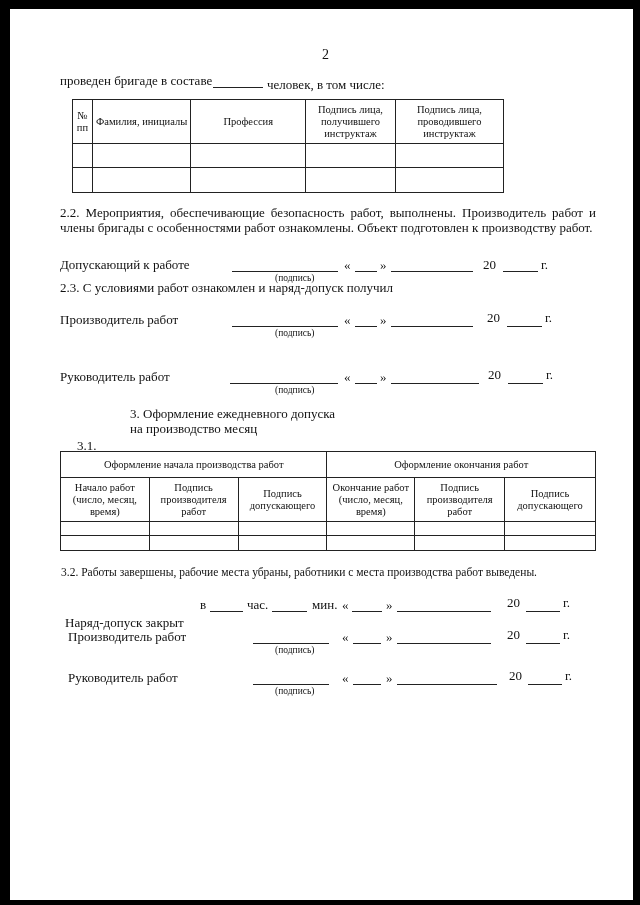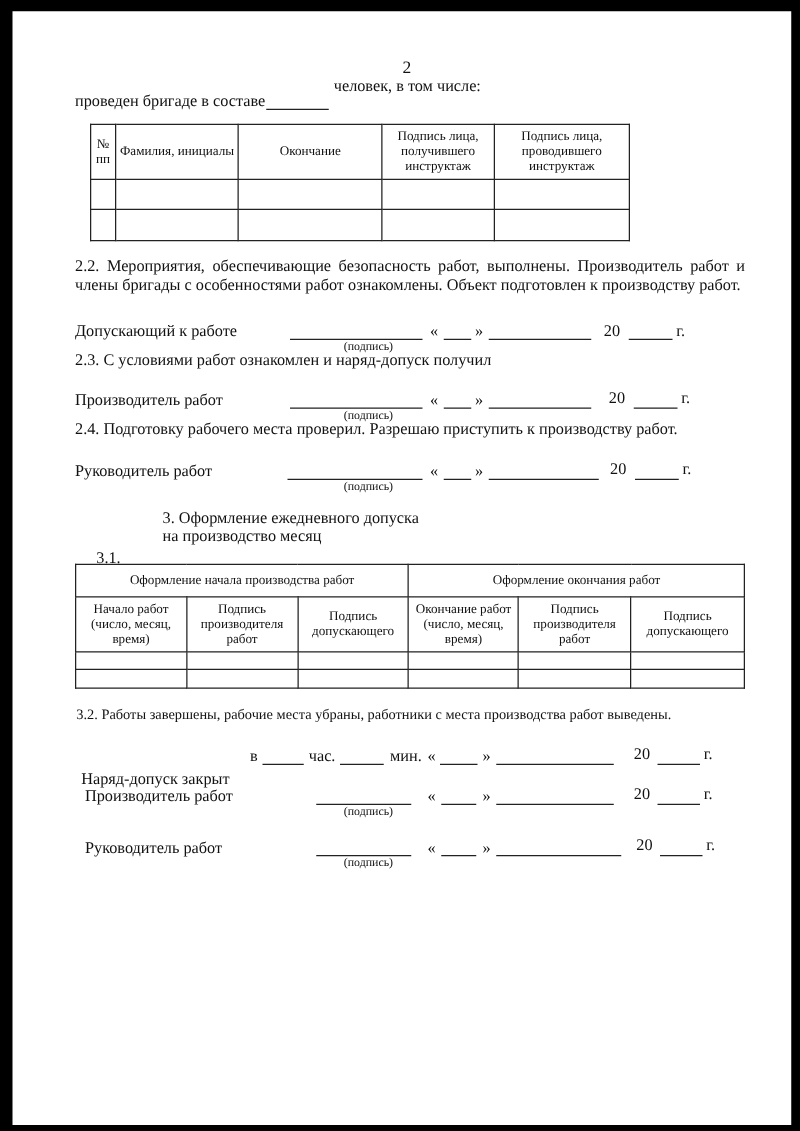--- a/index.html
+++ b/index.html
@@ -26,35 +26,35 @@
 </style>
 </head>
 <body>
 
 <div class="page">
 
   <div class="abs t12" style="left:312px; top:38px; font-size:14px;">2</div>
 
   <div class="abs t12" style="left:50px; top:64px;">проведен бригаде в составе</div>
   <div class="uline" style="left:203px; top:78px; width:50px;"></div>
-  <div class="abs t12" style="left:257px; top:52px;">человек, в том числе:</div>
+  <div class="abs t12" style="left:257px; top:68px;">человек, в том числе:</div>
 
   <table style="left:51px; top:90px; width:432px;margin-left:11px;">
     <colgroup>
         <col style="width:22px">
         <col style="width:127px">
         <col style="width:150px">
         <col style="width:105px">
         <col style="width:131px">
       </colgroup>
     <tbody>
         <tr style="height:44px;">
       <td>№ пп</td>
       <td>Фамилия, инициалы</td>
-      <td>Окончание</td>
+      <td>Профессия</td>
       <td>Подпись лица, получившего инструктаж</td>
       <td>Подпись лица, проводившего инструктаж</td>
     </tr>
     <tr style="height:24px;">
       <td></td>
       <td></td>
       <td></td>
       <td></td>
       <td></td>
     </tr>
@@ -85,21 +85,20 @@
   <div class="uline" style="left:222px; top:317px; width:106px;"></div>
   <div class="abs small" style="left:265px; top:319px;">(подпись)</div>
   <div class="abs t12" style="left:334px; top:303px;">«</div>
   <div class="uline" style="left:345px; top:317px; width:22px;"></div>
   <div class="abs t12" style="left:370px; top:303px;">»</div>
   <div class="uline" style="left:381px; top:317px; width:82px;"></div>
   <div class="abs t12" style="left:477px; top:301px;">20</div>
   <div class="uline" style="left:497px; top:317px; width:35px;"></div>
   <div class="abs t12" style="left:535px; top:301px;">г.</div>
 
-  <div class="abs t12" style="left:50px; top:326px;">2.4. Подготовку рабочего места проверил. Разрешаю приступить к производству работ.</div>
   <div class="abs t12" style="left:50px; top:360px;">Руководитель работ</div>
   <div class="uline" style="left:220px; top:374px; width:108px;"></div>
   <div class="abs small" style="left:265px; top:376px;">(подпись)</div>
   <div class="abs t12" style="left:334px; top:360px;">«</div>
   <div class="uline" style="left:345px; top:374px; width:22px;"></div>
   <div class="abs t12" style="left:370px; top:360px;">»</div>
   <div class="uline" style="left:381px; top:374px; width:88px;"></div>
   <div class="abs t12" style="left:478px; top:358px;">20</div>
   <div class="uline" style="left:498px; top:374px; width:35px;"></div>
   <div class="abs t12" style="left:536px; top:358px;">г.</div>

